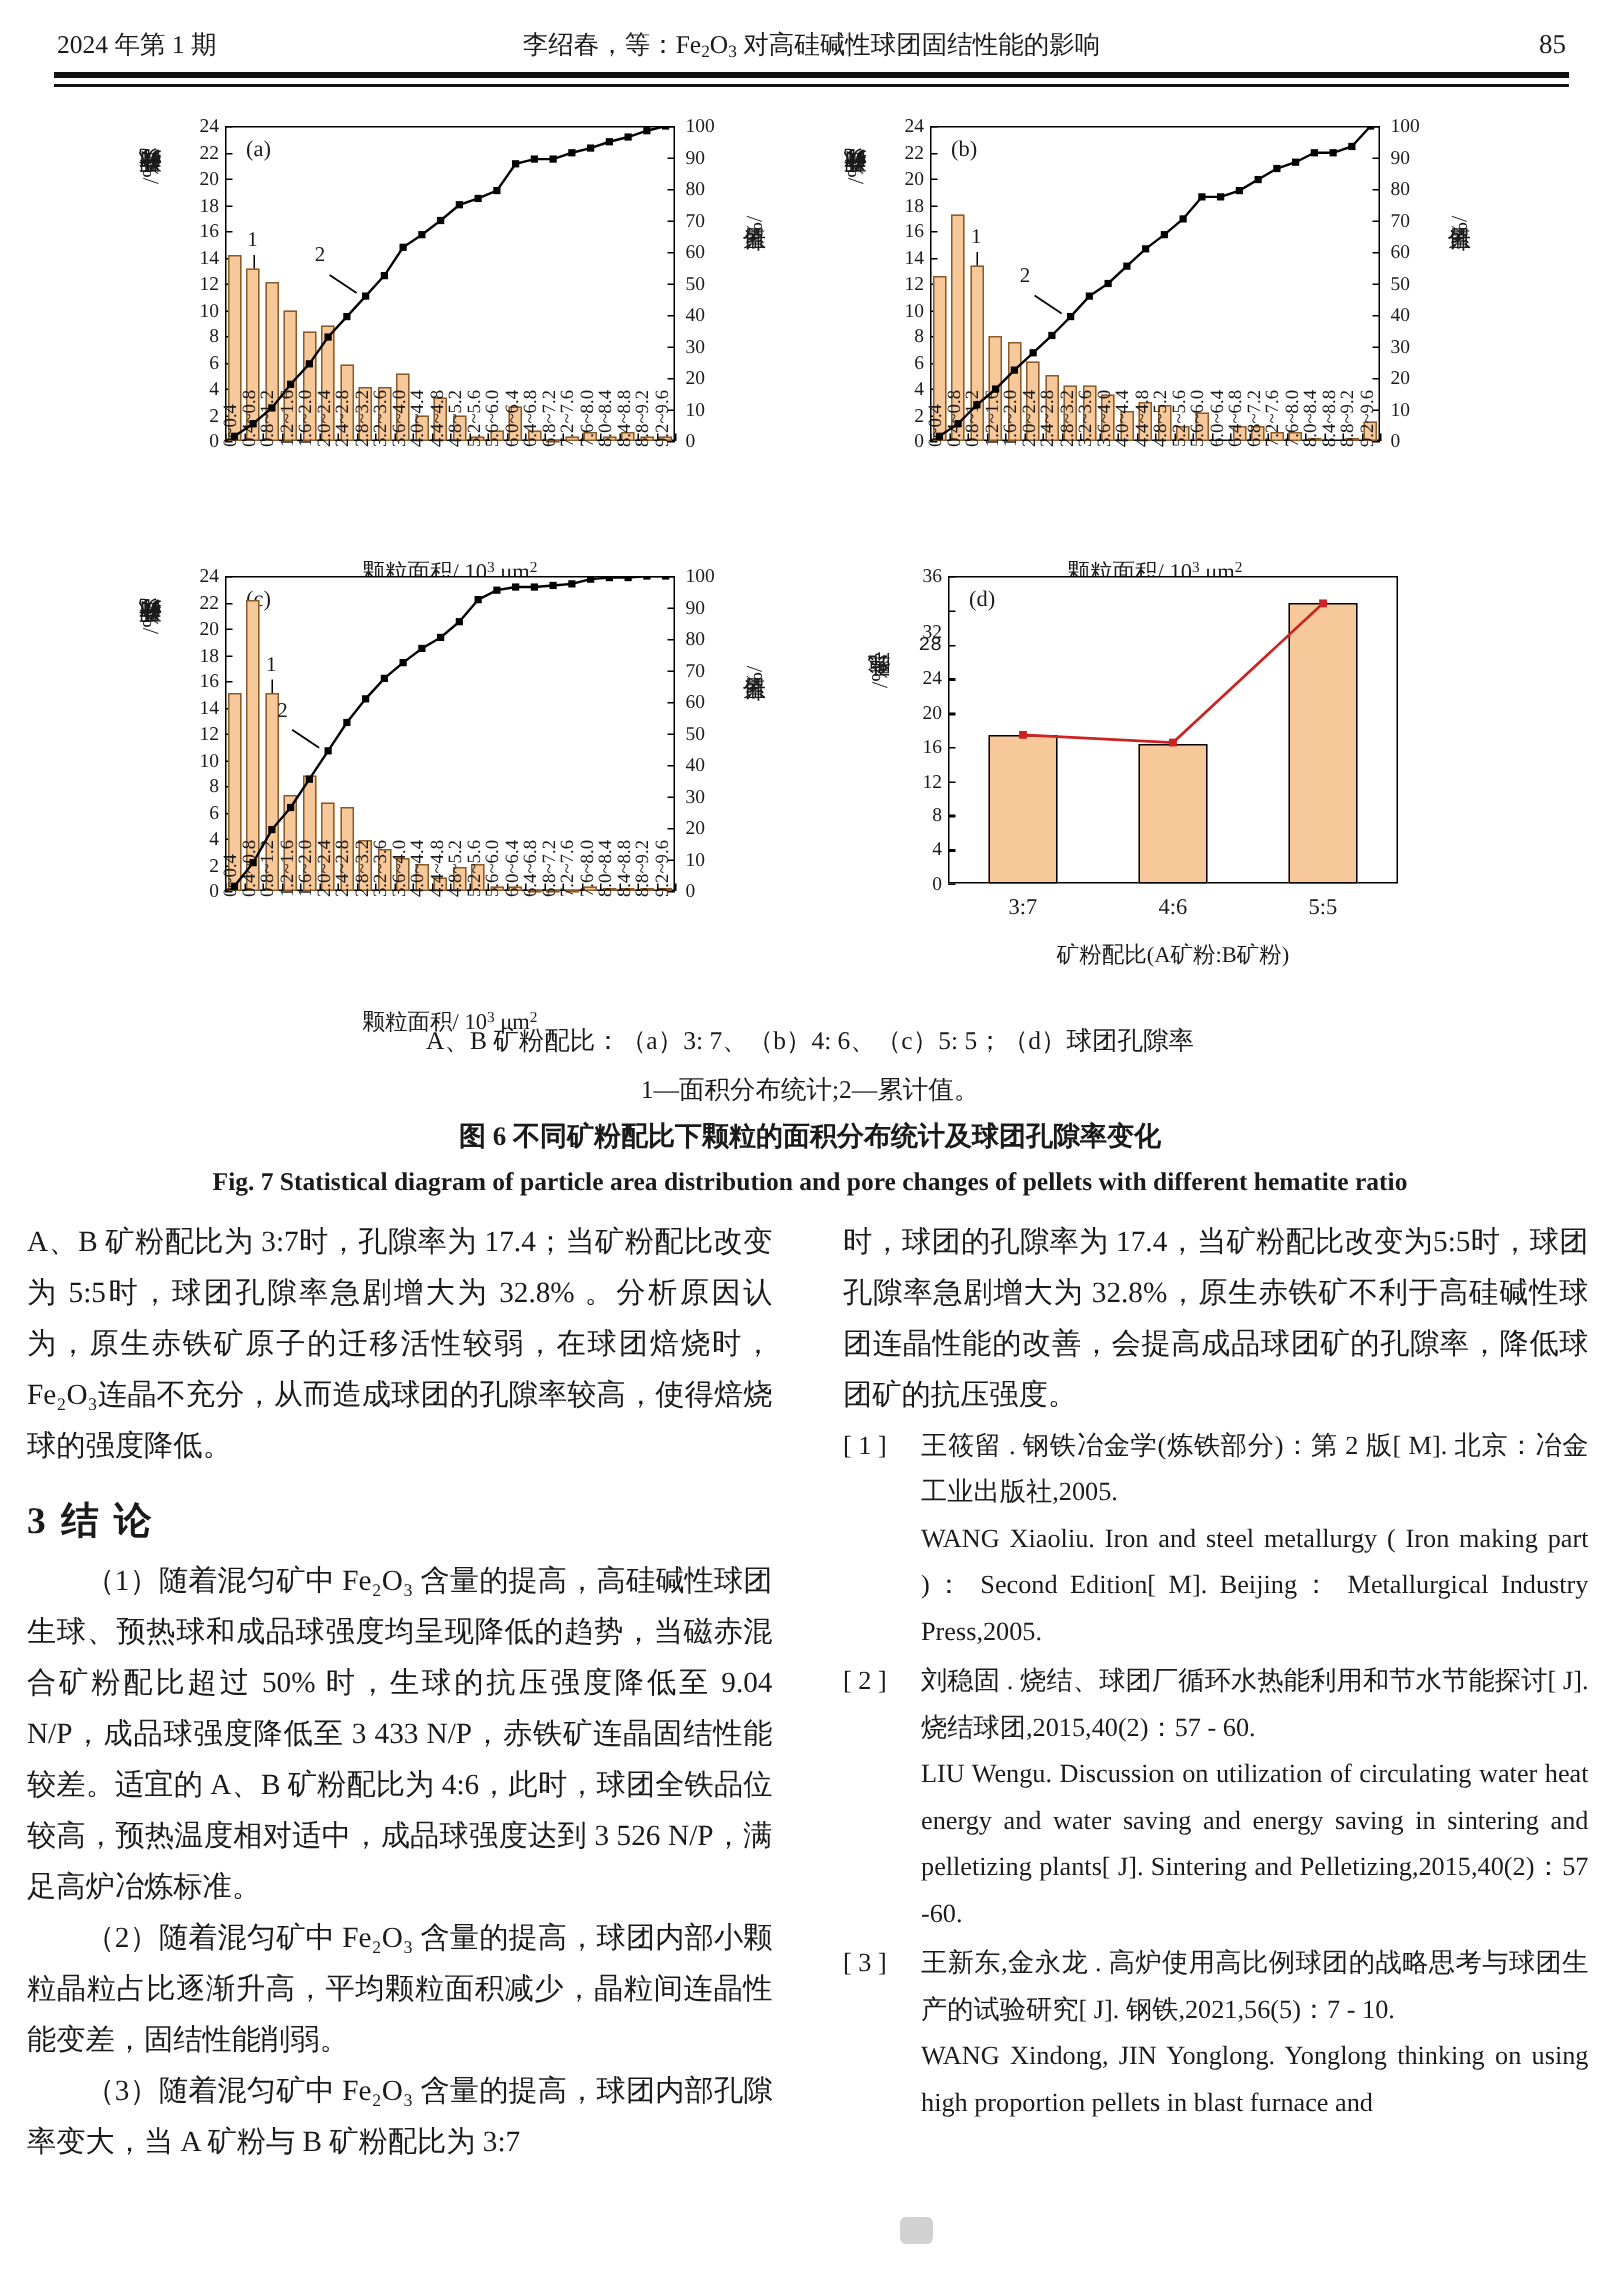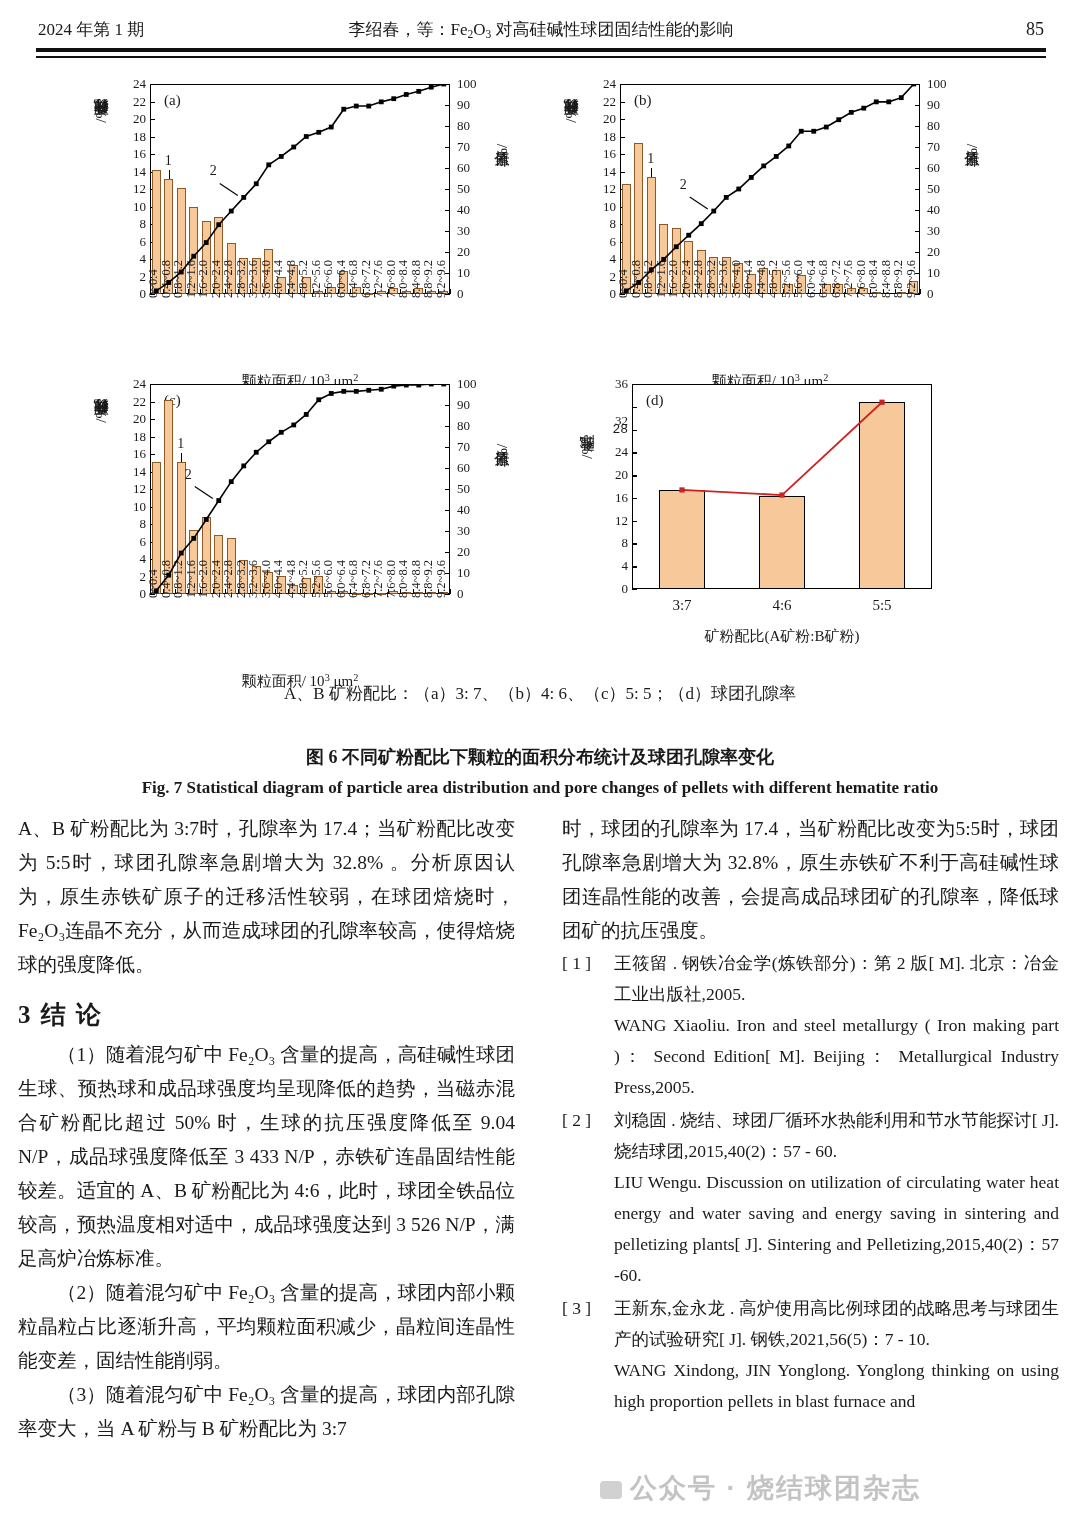--- a/index.html
+++ b/index.html
@@ -680,20 +680,21 @@
         <svg width="300" height="205" style="position: absolute; left: 62px; top: 6px;">
           <path d="M50.00,105.92 L150.00,111.04 L250.00,18.22 " fill="none" stroke="#cc2222" stroke-width="1.8"></path>
           <rect x="47.40" y="103.32" width="5.2" height="5.2" fill="#cc2222"></rect>
           <rect x="147.40" y="108.44" width="5.2" height="5.2" fill="#cc2222"></rect>
           <rect x="247.40" y="15.62" width="5.2" height="5.2" fill="#cc2222"></rect>
         </svg>
       </div>
   </div>
 
   <div class="cap cap1">A、B 矿粉配比：（a）3: 7、（b）4: 6、（c）5: 5；（d）球团孔隙率</div>
+  <div class="cap cap2">1—面积分布统计;2—累计值。</div>
   <div class="cap cap3">图 6   不同矿粉配比下颗粒的面积分布统计及球团孔隙率变化</div>
   <div class="cap cap4">Fig. 7   Statistical diagram of particle area distribution and pore changes of pellets with different hematite ratio</div>
 
   <div class="col col-left">
     <p>A、B 矿粉配比为 3:7时，孔隙率为 17.4；当矿粉配比改变为 5:5时，球团孔隙率急剧增大为 32.8% 。分析原因认为，原生赤铁矿原子的迁移活性较弱，在球团焙烧时，Fe₂O₃连晶不充分，从而造成球团的孔隙率较高，使得焙烧球的强度降低。</p>
     <div class="sec-head">3   结   论</div>
     <p class="p-indent">（1）随着混匀矿中 Fe₂O₃ 含量的提高，高硅碱性球团生球、预热球和成品球强度均呈现降低的趋势，当磁赤混合矿粉配比超过 50% 时，生球的抗压强度降低至 9.04 N/P，成品球强度降低至 3 433 N/P，赤铁矿连晶固结性能较差。适宜的 A、B 矿粉配比为 4:6，此时，球团全铁品位较高，预热温度相对适中，成品球强度达到 3 526 N/P，满足高炉冶炼标准。</p>
     <p class="p-indent">（2）随着混匀矿中 Fe₂O₃ 含量的提高，球团内部小颗粒晶粒占比逐渐升高，平均颗粒面积减少，晶粒间连晶性能变差，固结性能削弱。</p>
     <p class="p-indent">（3）随着混匀矿中 Fe₂O₃ 含量的提高，球团内部孔隙率变大，当 A 矿粉与 B 矿粉配比为 3:7</p>
   </div>
@@ -719,16 +720,16 @@
           <div class="num">[ 3 ]</div>
           <div class="txt">
             <div>王新东,金永龙 . 高炉使用高比例球团的战略思考与球团生产的试验研究[ J]. 钢铁,2021,56(5)：7 - 10.</div>
             <div class="en">WANG Xindong, JIN Yonglong. Yonglong thinking on using high proportion pellets in blast furnace and</div>
           </div>
         </div>
       </div>
   </div>
 
   <div class="watermark">
-    <span class="wm-dot"></span><span>公众号 · 烧结球团杂志</span>
+    <span class="wm-dot"></span>
   </div>
 
 </div>
 
 </body></html>

